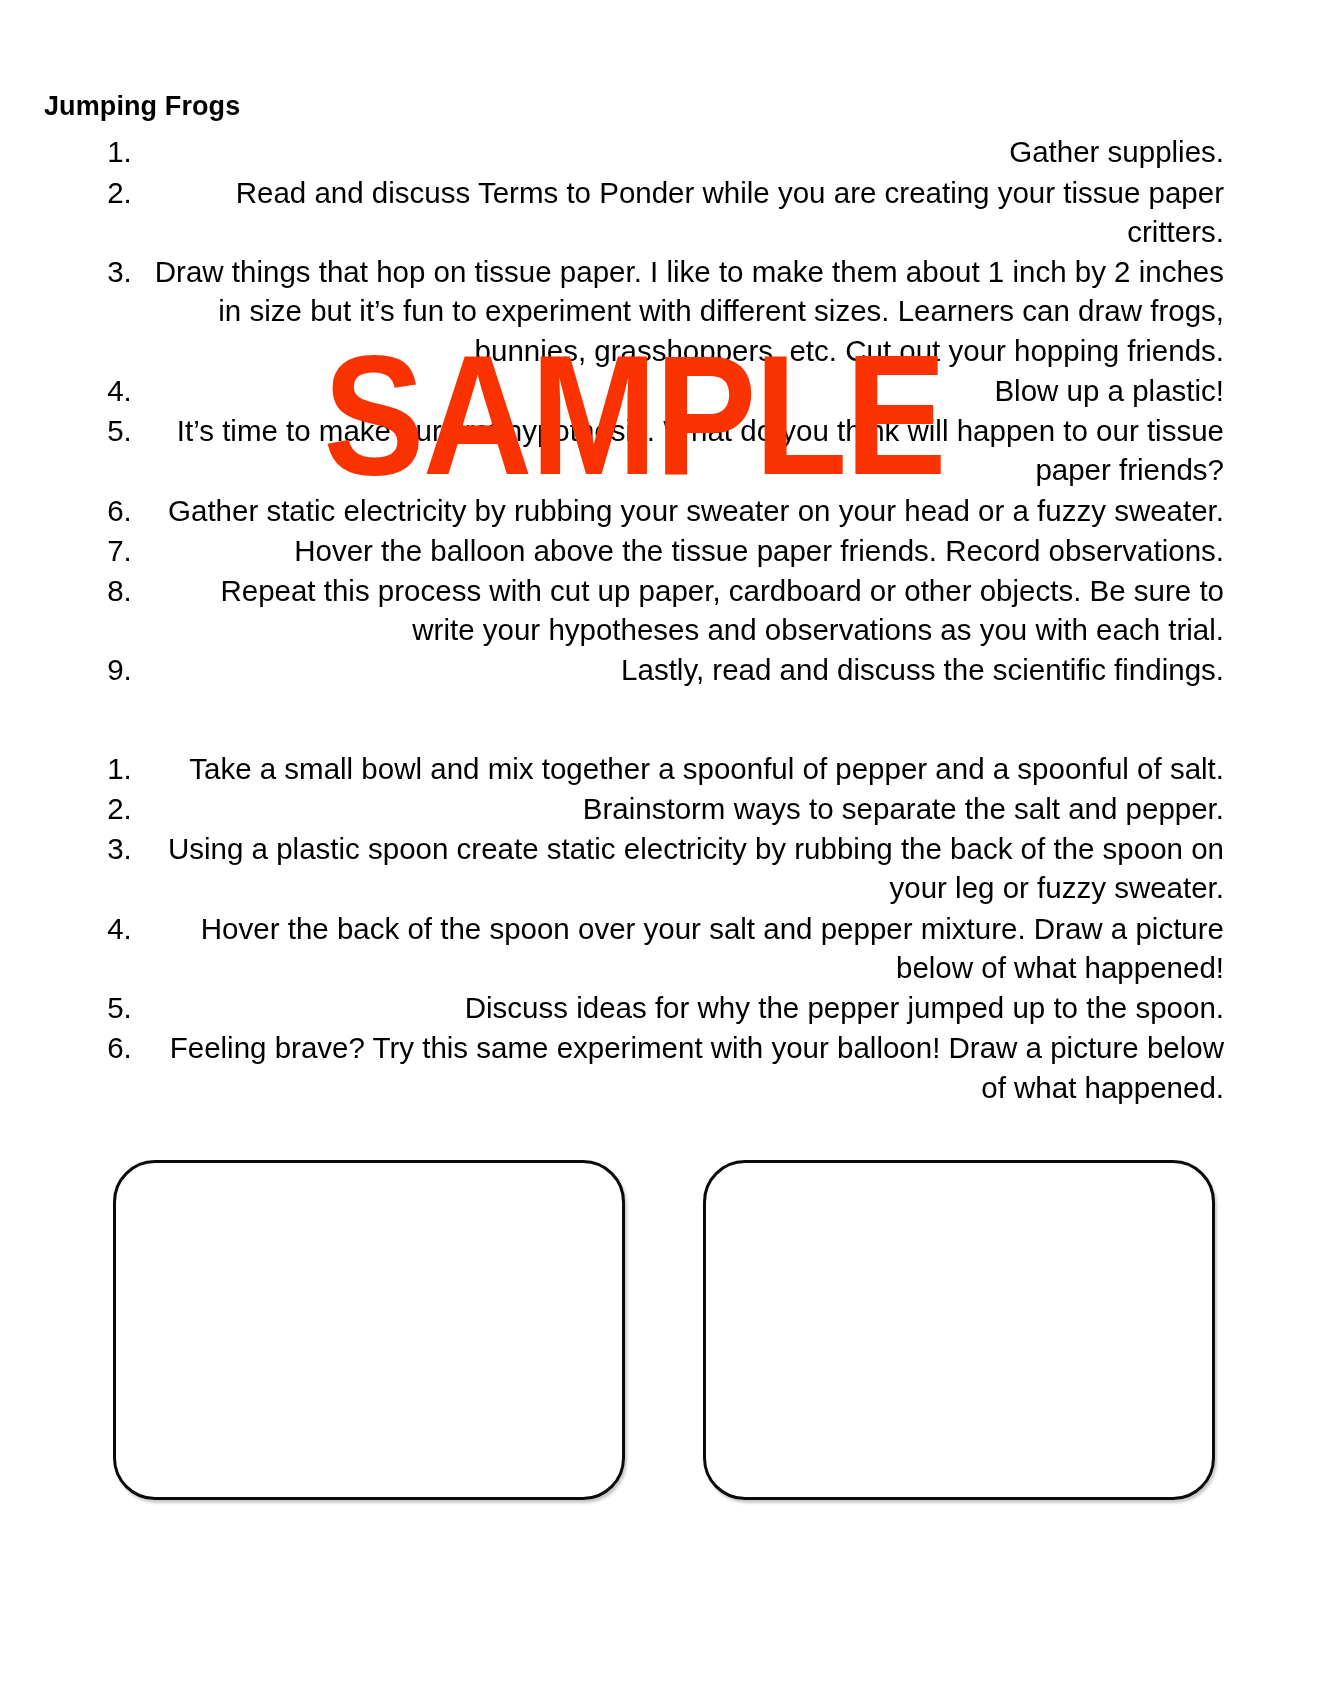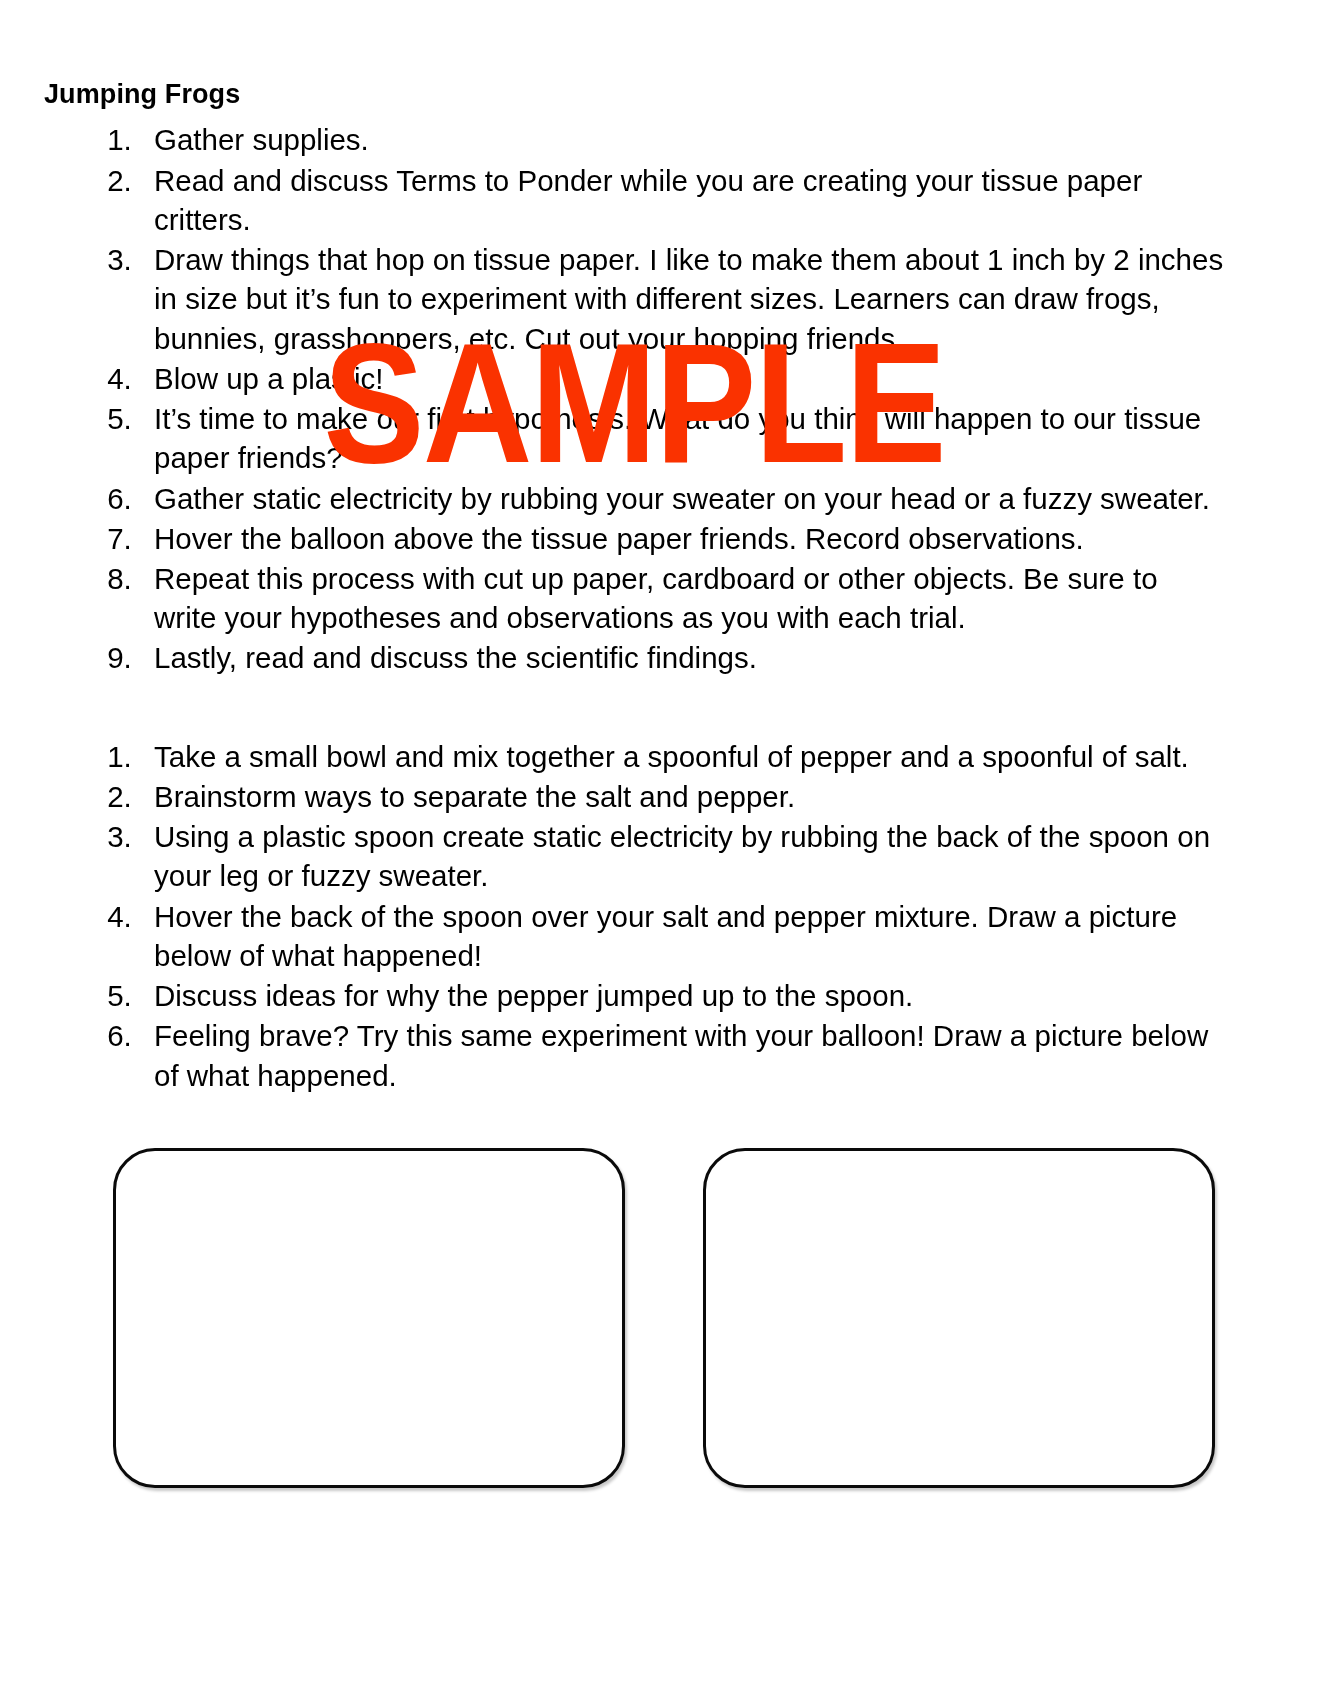--- a/index.html
+++ b/index.html
@@ -12,20 +12,21 @@
     height: 1698px;
     position: relative;
     overflow: hidden;
     font-family: "Liberation Sans", sans-serif;
     color: #000000;
   }
   .page {
     position: absolute;
     inset: 0;
     background: #ffffff;
+    margin-top: 12px;
   }
   .content {
     position: absolute;
     left: 44px;
     top: 78px;
     width: 1180px;
   }
   .section-heading {
     font-size: 27px;
     font-weight: bold;
@@ -36,20 +37,21 @@
   .steps {
     list-style: decimal;
     margin: 0;
     padding: 0 0 0 96px;
     font-size: 29.5px;
     line-height: 1.33;
   }
   .steps > li {
     margin: 0 0 1px 0;
     padding-left: 14px;
+    text-align: right;
   }
   .steps > li::marker {
     font-size: 29.5px;
   }
   .step-text { display: inline; }
   .em { }
   .section-gap { height: 58px; }
 
   .boxes {
     position: absolute;

